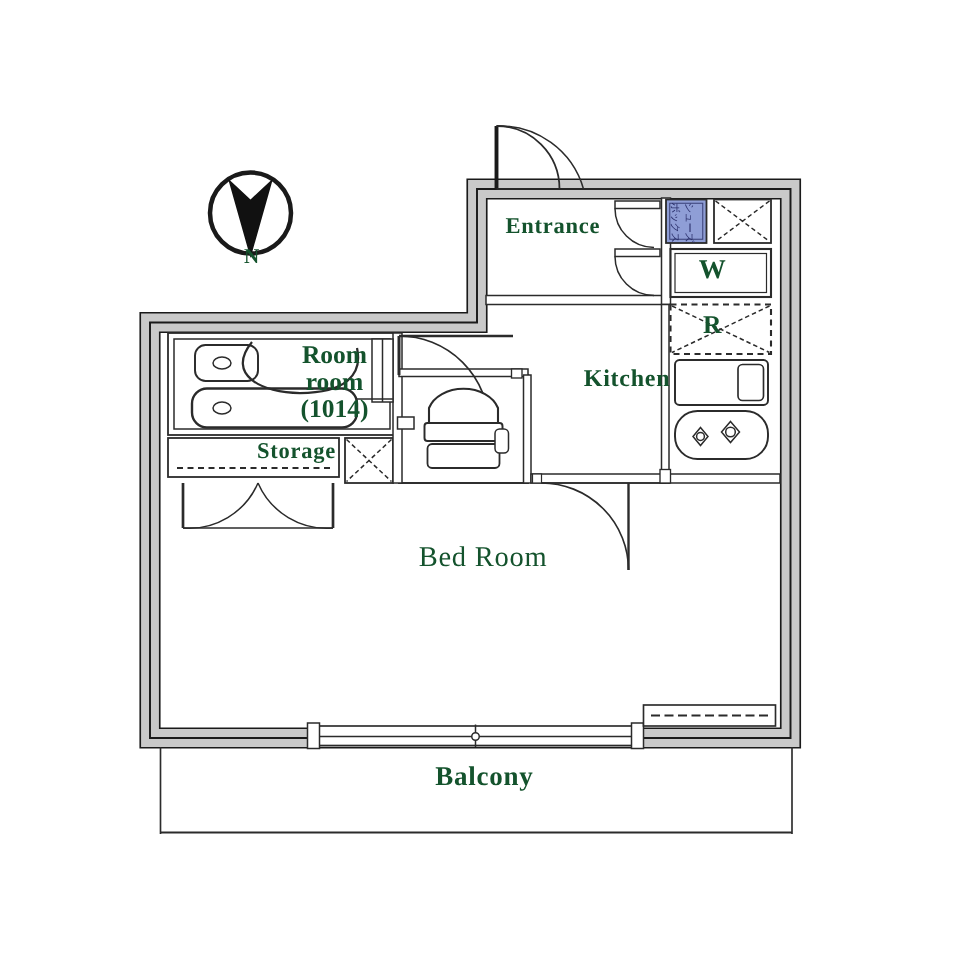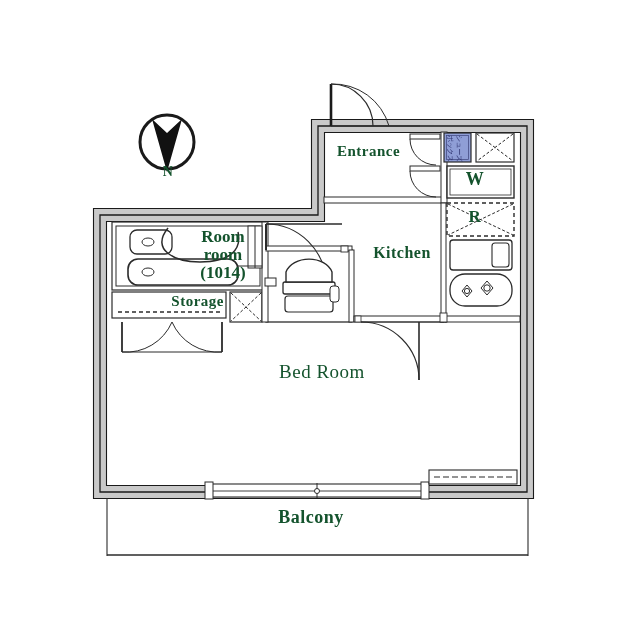--- a/index.html
+++ b/index.html
@@ -48,35 +48,35 @@
     text-align: right;
   }
   .lbl-entrance {
     left: 337px; top: 144px;
     width: 106px;
     font-size: 15px;
     text-align: left;
     font-weight: 700;
   }
   .lbl-kitchen {
-    left: 356px; top: 245px;
+    left: 372px; top: 245px;
     width: 92px;
     font-size: 16px;
     font-weight: 700;
   }
   .lbl-kitchen .l2 { display:block; font-size: 17px; }
   .lbl-bedroom {
     left: 238px; top: 362px;
     width: 168px;
     font-size: 19px;
     font-weight: 400;
   }
   .lbl-bedroom .l2 { display:block; font-size: 19px; }
   .lbl-balcony {
-    left: 235px; top: 508px;
+    left: 247px; top: 508px;
     width: 152px;
     font-size: 18px;
     font-weight: 700;
   }
   .lbl-w {
     left: 462px; top: 170px;
     width: 26px;
     font-size: 18px;
     font-weight: 700;
   }

